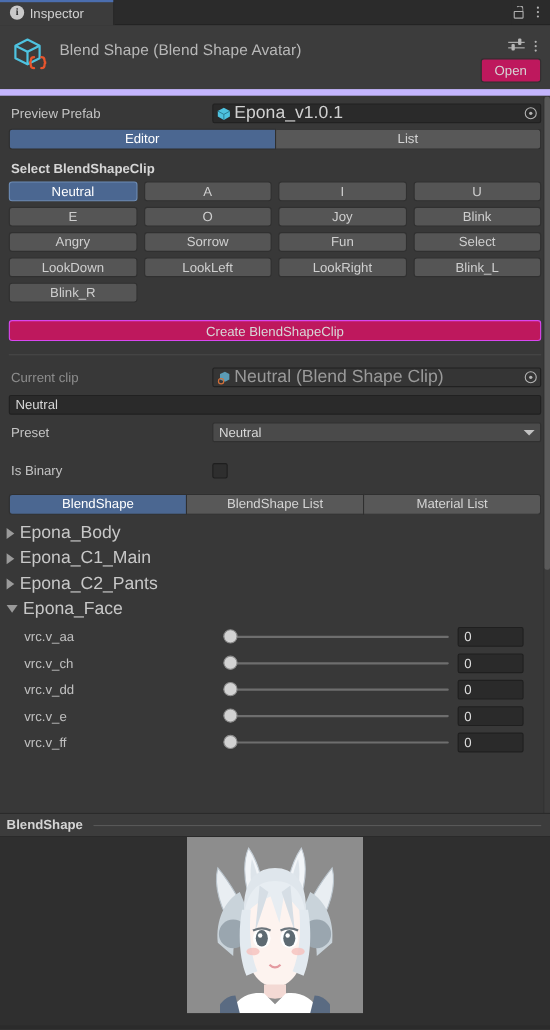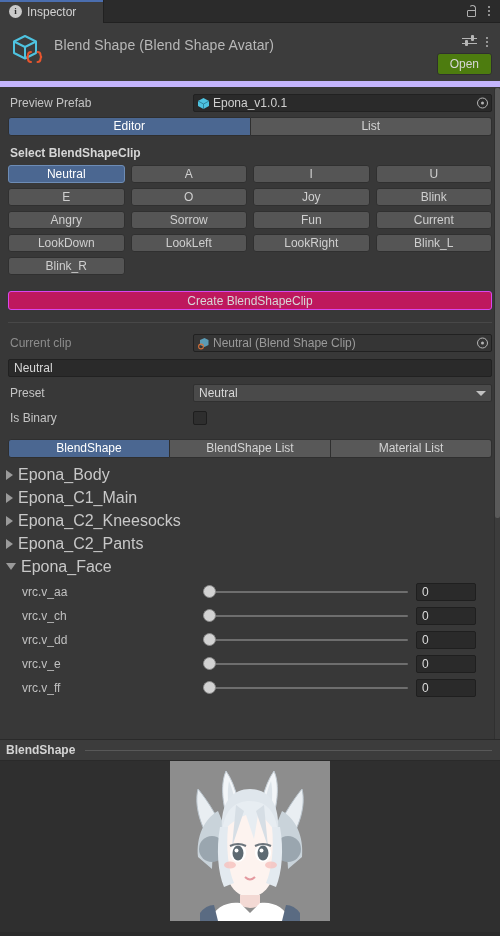--- a/index.html
+++ b/index.html
@@ -64,37 +64,37 @@
   .preset-icon { width: 15px; height: 14px; position: relative; }
   .preset-icon span { position: absolute; height: 1.4px; background: #b6b6b6; left: 0; right: 0; }
   .preset-icon span:nth-child(1) { top: 3px; }
   .preset-icon span:nth-child(2) { top: 8px; }
   .preset-icon .knob { position: absolute; width: 3.4px; height: 6px; background: #b6b6b6; border-radius: 1px; }
   .preset-icon .knob.k1 { left: 9px; top: 0.6px; }
   .preset-icon .knob.k2 { left: 3px; top: 5.4px; }
 
   .open-btn {
     position: absolute; right: 8px; bottom: 6px;
-    background: #4d7c0f; border: 1px solid #2f2f2f; border-radius: 3px;
+    background: #be185d; border: 1px solid #2f2f2f; border-radius: 3px;
     color: #d6d6d6; font-size: 12px; padding: 2px 12px; line-height: 16px;
   }
 
   
   .body { position: relative; padding: 0; }
   .row { display: flex; align-items: center; height: 20px; margin: 0 8px; }
   .row-label { width: 185px; font-size: 12px; color: #c4c4c4; padding-left: 2px; }
   .row-label.dim { color: #8d8d8d; }
 
   .objfield {
     flex: 1; height: 18px; background: #2a2a2a; border: 1px solid #212121;
     border-radius: 2px; display: flex; align-items: center; padding: 0 3px;
     position: relative;
   }
   .objfield.readonly { background: #353535; }
-  .objfield .ofname { font-size: 12px; color: #d0d0d0; margin-left: 3px; }
+  .objfield .ofname { font-size: 16px; color: #d0d0d0; margin-left: 3px; }
   .objfield.readonly .ofname { color: #9a9a9a; }
   .objfield .picker {
     position: absolute; right: 3px; top: 50%; transform: translateY(-50%);
     width: 11px; height: 11px; border: 1.3px solid #b5b5b5; border-radius: 50%;
     display: flex; align-items: center; justify-content: center;
   }
   .objfield .picker i { width: 3.5px; height: 3.5px; background: #b5b5b5; border-radius: 50%; display:block;}
 
   .prefab-icon { width: 13px; height: 13px; position: relative; flex: 0 0 13px; }
   .clip-icon { width: 13px; height: 13px; position: relative; flex: 0 0 13px; }
@@ -284,21 +284,21 @@
       <div class="clipbtn">A</div>
       <div class="clipbtn">I</div>
       <div class="clipbtn">U</div>
       <div class="clipbtn">E</div>
       <div class="clipbtn">O</div>
       <div class="clipbtn">Joy</div>
       <div class="clipbtn">Blink</div>
       <div class="clipbtn">Angry</div>
       <div class="clipbtn">Sorrow</div>
       <div class="clipbtn">Fun</div>
-      <div class="clipbtn">Current</div>
+      <div class="clipbtn">Select</div>
       <div class="clipbtn">LookDown</div>
       <div class="clipbtn">LookLeft</div>
       <div class="clipbtn">LookRight</div>
       <div class="clipbtn">Blink_L</div>
       <div class="clipbtn">Blink_R</div>
     </div>
 
     <div class="wide-btn">Create BlendShapeClip</div>
 
     <div class="divider"></div>
@@ -324,43 +324,39 @@
     </div>
 
     <div class="row" style="margin-top:5px;">
       <span class="row-label">Preset</span>
       <span class="dropdown">
         <span>Neutral</span>
         <span class="arrow"></span>
       </span>
     </div>
 
-    <div class="row" style="margin-top:5px;">
+    <div class="row" style="margin-top:15px;">
       <span class="row-label">Is Binary</span>
       <span class="checkbox"></span>
     </div>
 
     <div class="seg-row" style="margin-top:11px;">
       <div class="seg active">BlendShape</div>
       <div class="seg">BlendShape List</div>
       <div class="seg">Material List</div>
     </div>
 
     <div style="margin-top:5px;">
       <div class="foldout">
         <span class="tri closed"></span>
         <span class="foldout-label">Epona_Body</span>
       </div>
       <div class="foldout">
         <span class="tri closed"></span>
         <span class="foldout-label">Epona_C1_Main</span>
-      </div>
-      <div class="foldout">
-        <span class="tri closed"></span>
-        <span class="foldout-label">Epona_C2_Kneesocks</span>
       </div>
       <div class="foldout">
         <span class="tri closed"></span>
         <span class="foldout-label">Epona_C2_Pants</span>
       </div>
       <div class="foldout">
         <span class="tri open"></span>
         <span class="foldout-label">Epona_Face</span>
       </div>
     </div>

